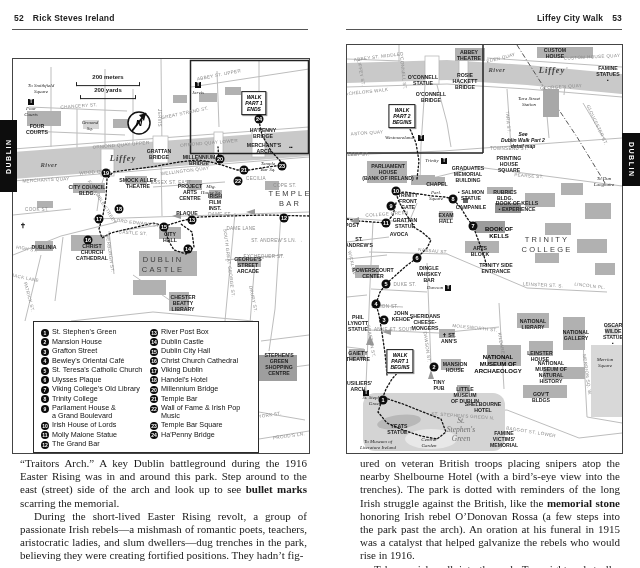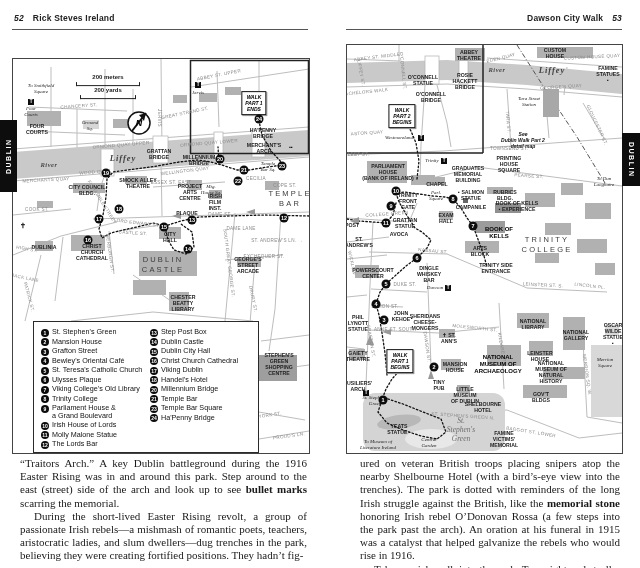--- a/index.html
+++ b/index.html
@@ -3,21 +3,21 @@
 <meta charset="utf-8">
 <style>
   html,body{margin:0;padding:0;background:#fff;}
   .sheet{position:relative;width:640px;height:568px;background:#fff;overflow:hidden;
          font-family:"Liberation Sans",sans-serif;color:#111;}
   .page{position:absolute;top:0;width:320px;height:568px;}
   .page-left{left:0;} .page-right{left:320px;}
 
   .runhead{position:absolute;top:13px;display:flex;gap:9px;align-items:baseline;
            font:700 8.5px/10px "Liberation Sans",sans-serif;color:#222;letter-spacing:.2px;}
-  .runhead .pagenum{font-weight:700;font-style:italic;}
+  .runhead .pagenum{font-weight:700;}
   .page-left .runhead{left:14px;}
   .page-right .runhead{right:18px;}
   .runrule{position:absolute;top:29px;height:1px;background:#555;}
   .page-left .runrule{left:12px;width:296px;}
   .page-right .runrule{left:26px;width:276px;}
 
   .map-title-bar{position:absolute;left:12px;top:37px;width:296px;height:21px;background:#0a0a0a;
                  color:#fff;display:flex;align-items:center;justify-content:center;
                  font:800 13.5px/21px "Liberation Sans",sans-serif;letter-spacing:.3px;white-space:nowrap;}
 
@@ -216,27 +216,27 @@
             <div class="legend-item">
               <span class="legend-num">10</span>
               <span class="legend-label">Irish House of Lords</span>
             </div>
             <div class="legend-item">
               <span class="legend-num">11</span>
               <span class="legend-label">Molly Malone Statue</span>
             </div>
             <div class="legend-item">
               <span class="legend-num">12</span>
-              <span class="legend-label">The Lords Bar</span>
+              <span class="legend-label">The Grand Bar</span>
             </div>
           </div>
         <div class="legend-col" id="legend-col2">
             <div class="legend-item">
               <span class="legend-num">13</span>
-              <span class="legend-label">Step Post Box</span>
+              <span class="legend-label">River Post Box</span>
             </div>
             <div class="legend-item">
               <span class="legend-num">14</span>
               <span class="legend-label">Dublin Castle</span>
             </div>
             <div class="legend-item">
               <span class="legend-num">15</span>
               <span class="legend-label">Dublin City Hall</span>
             </div>
             <div class="legend-item">
@@ -251,20 +251,24 @@
               <span class="legend-num">18</span>
               <span class="legend-label">Handel's Hotel</span>
             </div>
             <div class="legend-item">
               <span class="legend-num">20</span>
               <span class="legend-label">Millennium Bridge</span>
             </div>
             <div class="legend-item">
               <span class="legend-num">21</span>
               <span class="legend-label">Temple Bar</span>
+            </div>
+            <div class="legend-item">
+              <span class="legend-num">22</span>
+              <span class="legend-label">Wall of Fame &amp; Irish Pop Music</span>
             </div>
             <div class="legend-item">
               <span class="legend-num">23</span>
               <span class="legend-label">Temple Bar Square</span>
             </div>
             <div class="legend-item">
               <span class="legend-num">24</span>
               <span class="legend-label">Ha'Penny Bridge</span>
             </div>
           </div>
@@ -379,21 +383,21 @@
       </div>
 
     <div class="body-text" id="left-body">
         <p class="body-para"><span>“Traitors Arch.” A key Dublin battleground during the 1916 Easter Rising was in and around this park. Step around to the east (street) side of the arch and look up to see </span><span class="b">bullet marks</span><span> scarring the memorial.</span></p>
         <p class="body-para indent"><span>During the short-lived Easter Rising revolt, a group of passionate Irish rebels—a mishmash of romantic poets, teachers, aristocratic ladies, and slum dwellers—dug trenches in the park, believing they were creating fortified positions. They hadn’t fig-</span></p>
       </div>
   </div>
 
   <div class="page page-right">
     <div class="runhead">
-      <span>Dawson City Walk</span>
+      <span>Liffey City Walk</span>
       <span class="pagenum">53</span>
     </div>
     <div class="runrule"></div>
 
     <div class="map-box" id="right-map">
       <svg class="map-svg" viewBox="0 0 275 408" preserveAspectRatio="none">
         <g stroke="#bdbdbd" stroke-width="1" fill="none">
           <path d="M0,42 L100,39 L180,44 L275,52"></path>
             <path d="M140,13 L275,22"></path>
             <path d="M0,14 L54,16"></path>

